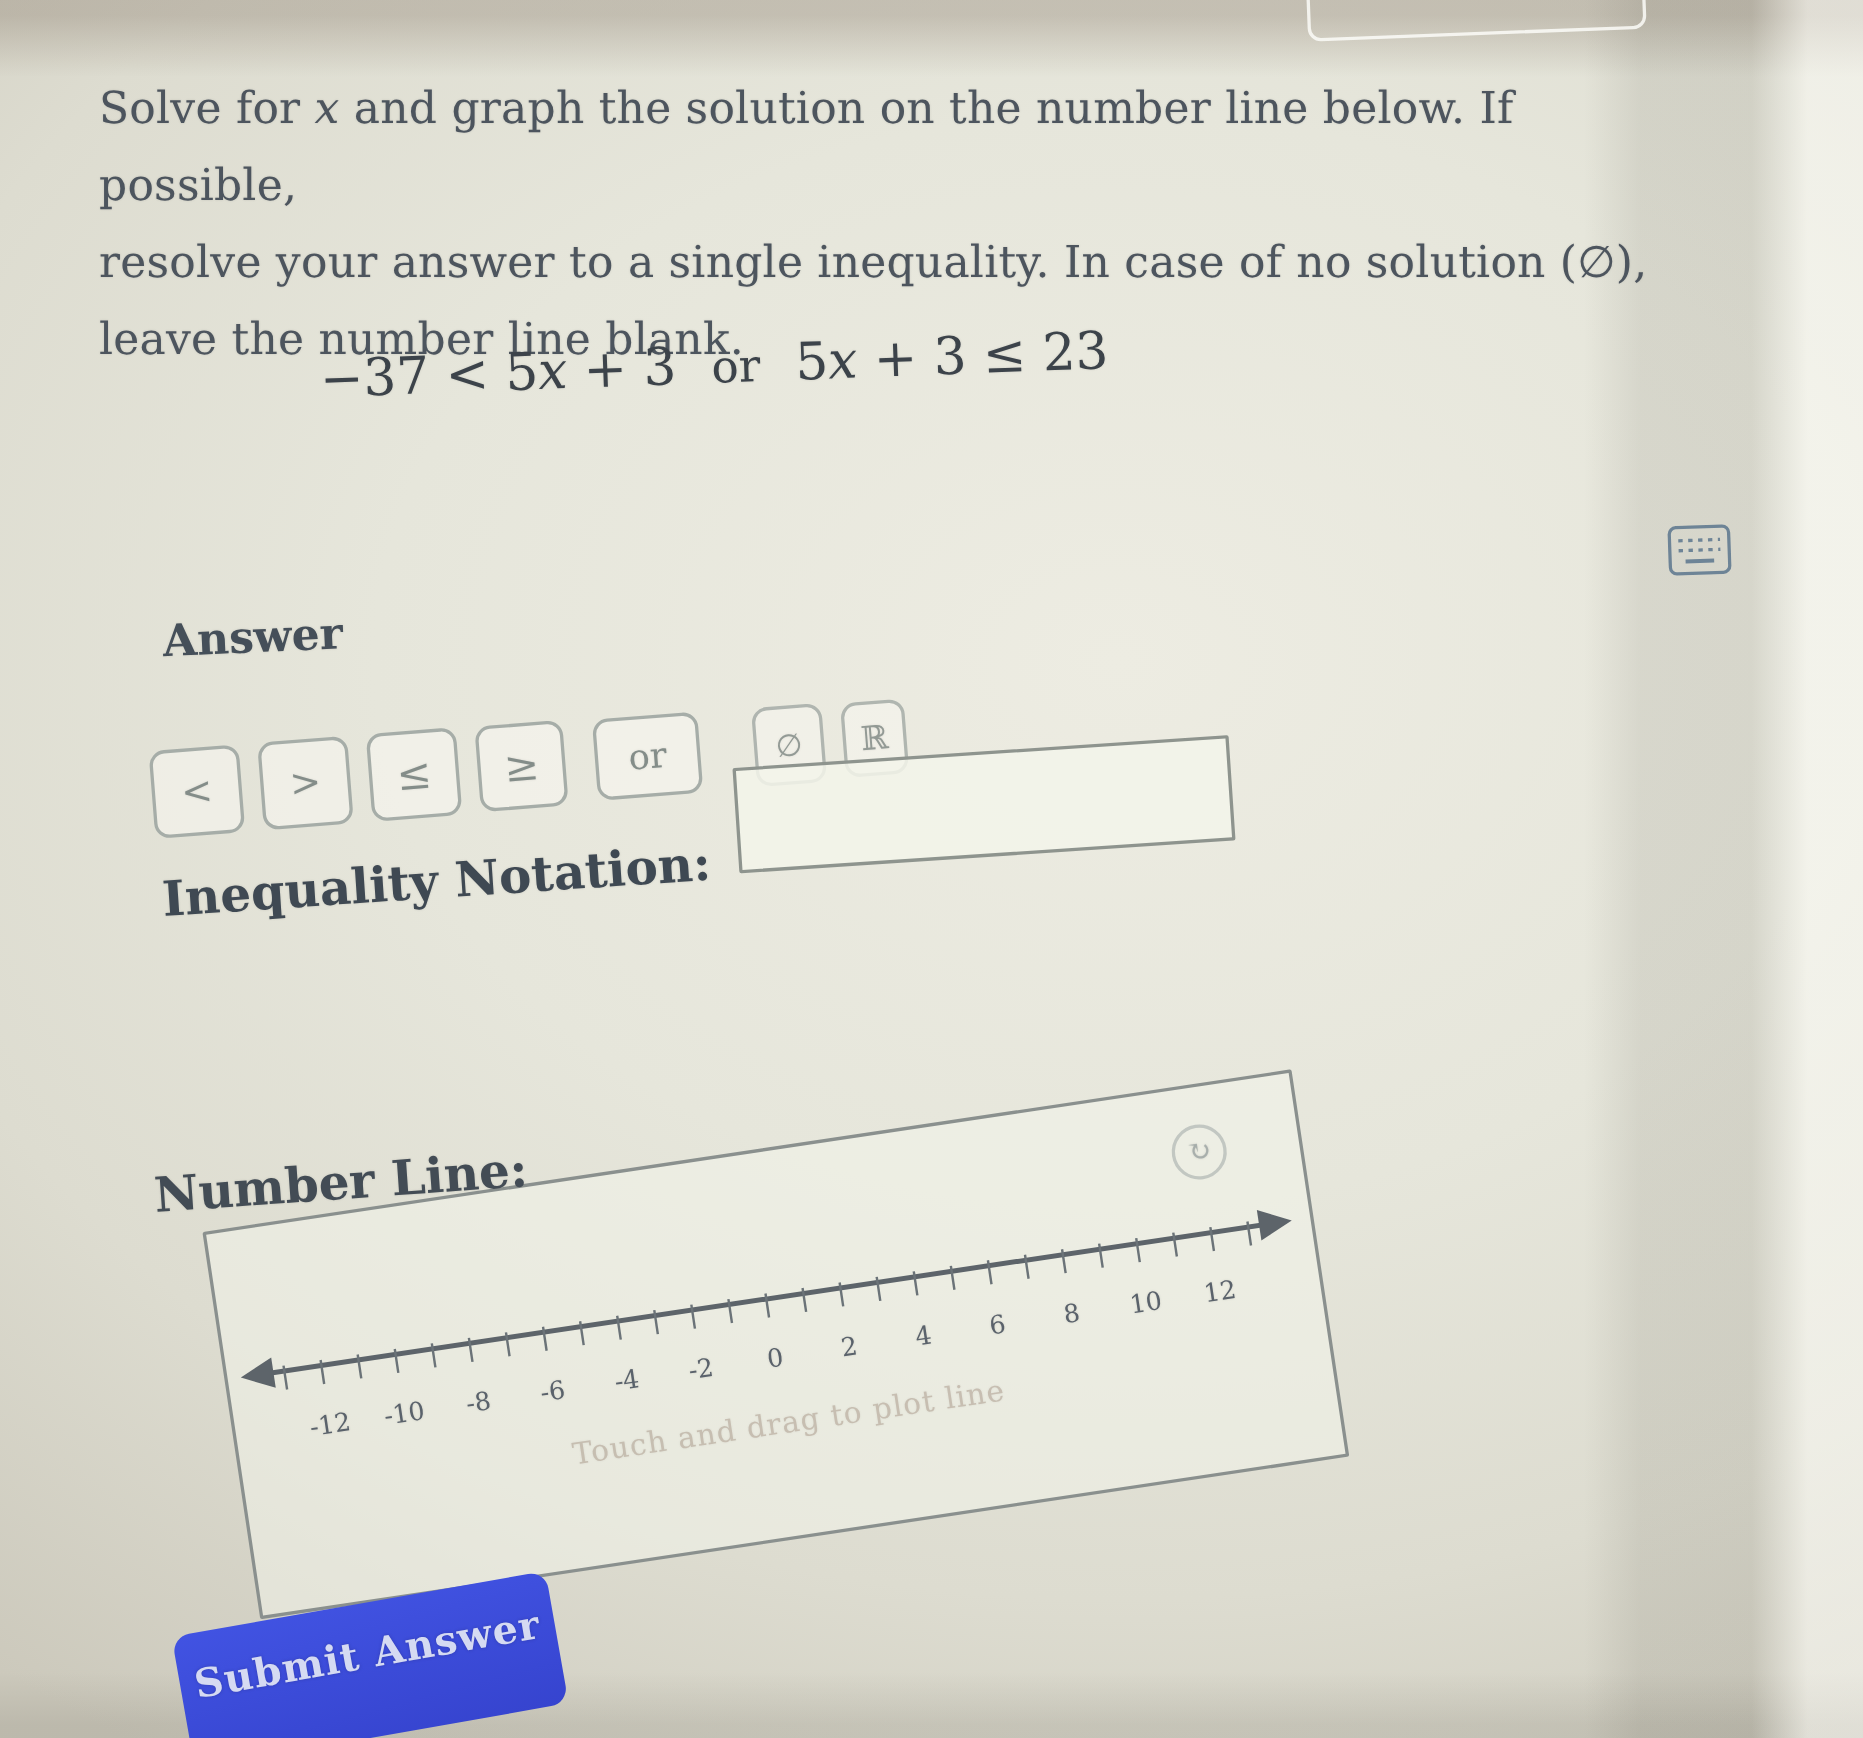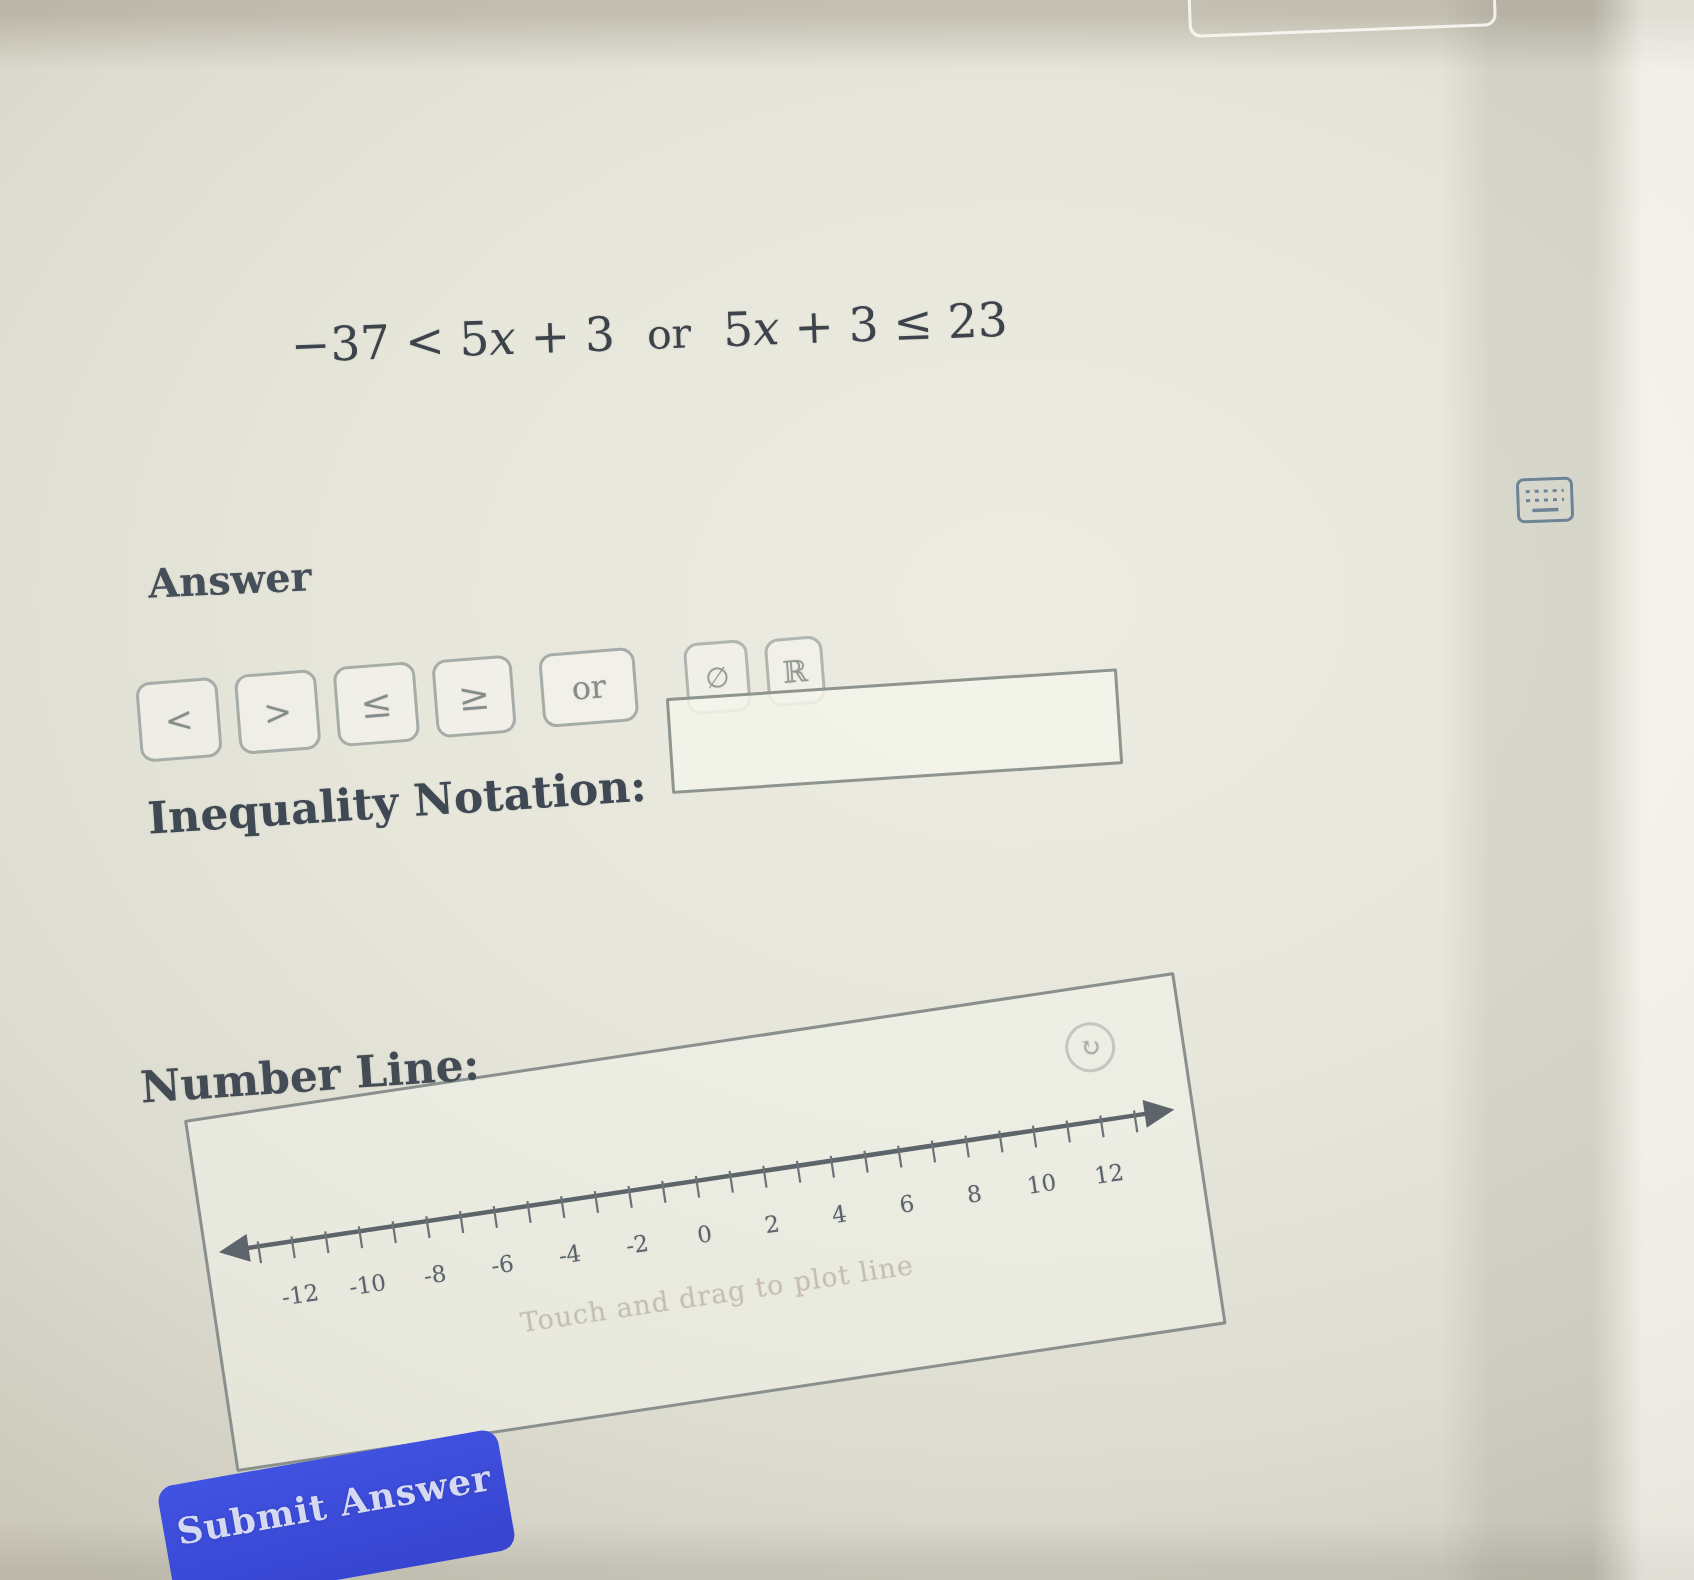--- a/index.html
+++ b/index.html
@@ -104,20 +104,25 @@
     padding-top:26px;box-sizing:border-box;
   }
 </style>
 </head>
 <body>
 
 <div class="photo">
 
   <div class="top-card"></div>
 
+  <div class="problem">
+    <div class="pline"><span>Solve for </span><span class="mi">x</span><span> and graph the solution on the number line below. If possible,</span></div>
+    <div class="pline">resolve your answer to a single inequality. In case of no solution (∅),</div>
+    <div class="pline">leave the number line blank.</div>
+  </div>
 
   <div class="equation"><span>−37 &lt; 5</span><span class="mi">x</span><span> + 3</span><span class="eq-or">or</span><span>5</span><span class="mi">x</span><span> + 3 ≤ 23</span></div>
 
   <div class="kbd">
     <svg viewBox="0 0 58 46" width="58" height="46">
       <rect x="2" y="2" width="54" height="42" rx="6" fill="none" stroke="#54708a" stroke-width="3"></rect>
       <line x1="10" y1="14" x2="48" y2="14" stroke="#54708a" stroke-width="3" stroke-dasharray="4 5"></line>
       <line x1="10" y1="23" x2="48" y2="23" stroke="#54708a" stroke-width="3" stroke-dasharray="4 5"></line>
       <line x1="16" y1="33" x2="42" y2="33" stroke="#54708a" stroke-width="3.5"></line>
     </svg>

